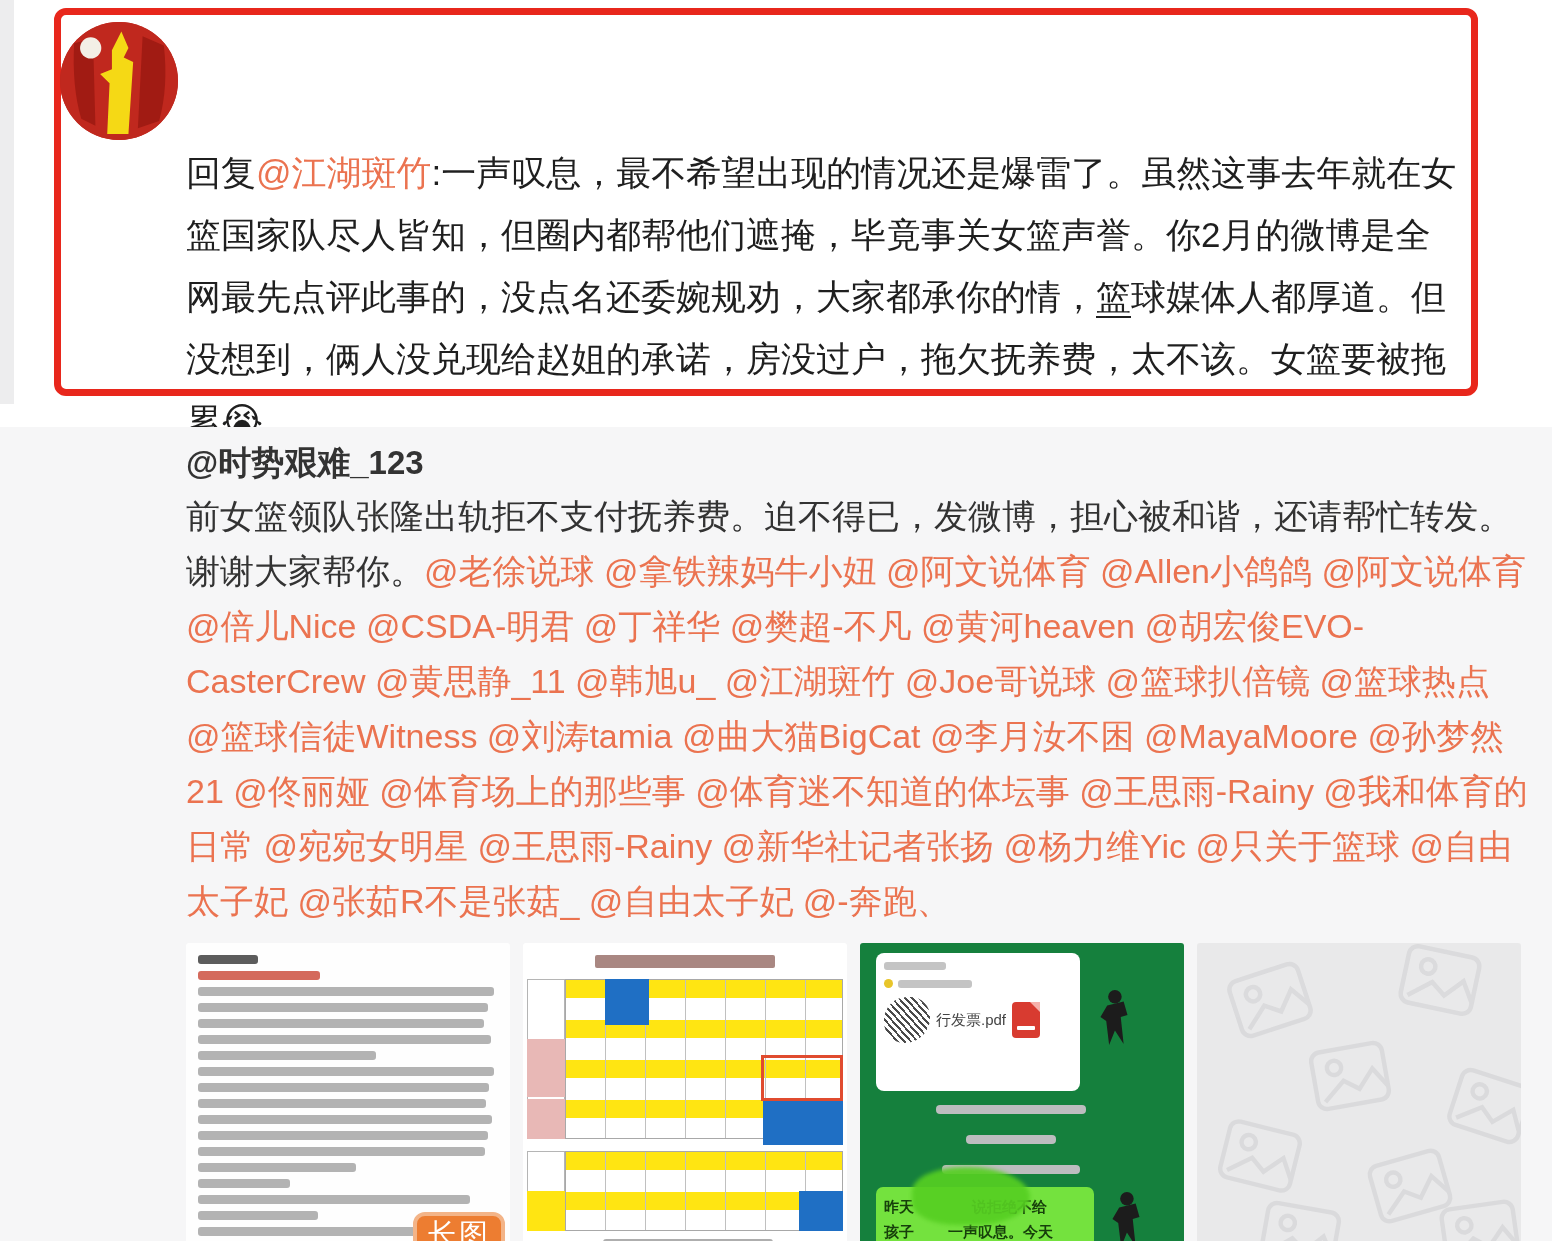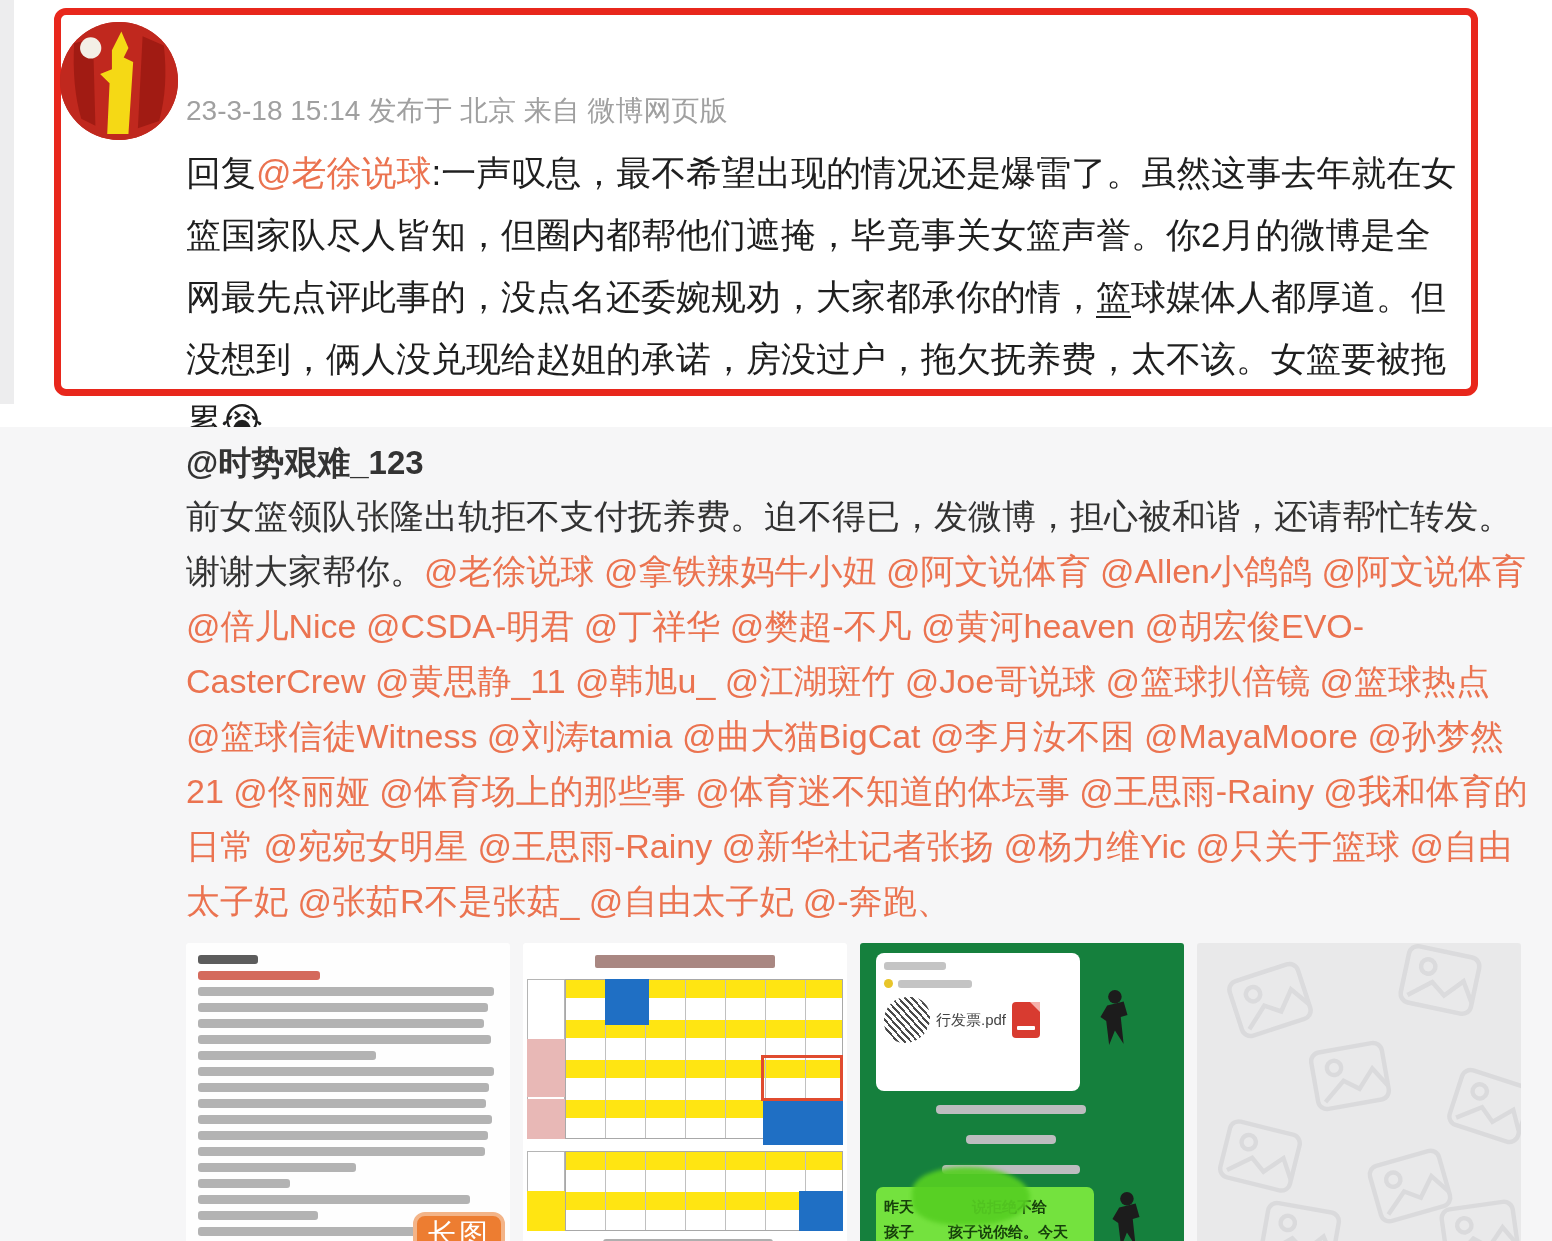--- a/index.html
+++ b/index.html
@@ -138,22 +138,21 @@
   <div class="avatar">
     <svg viewBox="0 0 100 100">
       <rect width="100" height="100" fill="#c0281e"></rect>
       <path d="M12 18 Q10 55 18 82 L30 88 L28 14 Z" fill="#a11b13"></path>
       <path d="M70 12 L88 20 Q92 55 84 84 L66 90 Z" fill="#a11b13"></path>
       <path d="M52 8 L58 22 L54 30 L62 34 L58 95 L40 95 L42 52 L34 44 L44 40 L44 24 Z" fill="#f5d915"></path>
       <circle cx="26" cy="22" r="9" fill="#f3efe6"></circle>
     </svg>
   </div>
 
-  <div class="c-meta">23-3-18 15:14 发布于 北京 来自 微博网页版</div>
-  <div class="c-content"><span>回复</span><span class="mention">@老徐说球</span><span>:一声叹息，最不希望出现的情况还是爆雷了。虽然这事去年就在女篮国家队尽人皆知，但圈内都帮他们遮掩，毕竟事关女篮声誉。你2月的微博是全网最先点评此事的，没点名还委婉规劝，大家都承你的情，</span><span class="u-mark">篮</span><span>球媒体人都厚道。但没想到，俩人没兑现给赵姐的承诺，房没过户，拖欠抚养费，太不该。女篮要被拖累</span><span class="emoji">😭</span></div>
+  <div class="c-content"><span>回复</span><span class="mention">@江湖斑竹</span><span>:一声叹息，最不希望出现的情况还是爆雷了。虽然这事去年就在女篮国家队尽人皆知，但圈内都帮他们遮掩，毕竟事关女篮声誉。你2月的微博是全网最先点评此事的，没点名还委婉规劝，大家都承你的情，</span><span class="u-mark">篮</span><span>球媒体人都厚道。但没想到，俩人没兑现给赵姐的承诺，房没过户，拖欠抚养费，太不该。女篮要被拖累</span><span class="emoji">😭</span></div>
 </div>
 
 <div class="bottom-section">
   <div class="q-author">@时势艰难_123</div>
   <div class="q-content"><span>前女篮领队张隆出轨拒不支付抚养费。迫不得已，发微博，担心被和谐，还请帮忙转发。谢谢大家帮你。</span><span class="mention">@老徐说球 @拿铁辣妈牛小妞 @阿文说体育 @Allen小鸽鸽 @阿文说体育 @倍儿Nice @CSDA-明君 @丁祥华 @樊超-不凡 @黄河heaven @胡宏俊EVO-CasterCrew @黄思静_11 @韩旭u_ @江湖斑竹 @Joe哥说球 @篮球扒倍镜 @篮球热点 @篮球信徒Witness @刘涛tamia @曲大猫BigCat @李月汝不困 @MayaMoore @孙梦然21 @佟丽娅 @体育场上的那些事 @体育迷不知道的体坛事 @王思雨-Rainy @我和体育的日常 @宛宛女明星 @王思雨-Rainy @新华社记者张扬 @杨力维Yic @只关于篮球 @自由太子妃 @张茹R不是张菇_ @自由太子妃 @-奔跑、</span></div>
 
   <div class="thumbs">
 
     <div class="thumb thumb-longtext">
       <div id="tl-lines">
@@ -216,21 +215,21 @@
             <circle cx="22" cy="8" r="7" fill="#1c1c1c"></circle>
         <path d="M14 17 L31 13 L35 27 L28 29 L31 57 L22 43 L16 58 L13 33 L7 29 Z" fill="#1c1c1c"></path>
           </svg>
       </div>
       <div class="sys-bar" style="left:76px;top:162px;width:150px;"></div>
       <div class="sys-bar" style="left:106px;top:192px;width:90px;"></div>
       <div class="sys-bar" style="left:82px;top:222px;width:138px;"></div>
       <div class="sys-bar" style="left:106px;top:252px;width:90px;"></div>
       <div class="green-bubble">
         <span>昨天</span><span class="gb-gap"></span><span>说拒绝不给</span><br>
-        <span>孩子</span><span class="gb-gap2"></span><span>孩子说你给。今天</span>
+        <span>孩子</span><span class="gb-gap2"></span><span>一声叹息。今天</span>
         <div class="green-blob"></div>
       </div>
       <div class="silhouette" style="left:244px;bottom:14px;">
         <svg viewBox="0 0 40 60">
             <circle cx="22" cy="8" r="7" fill="#1c1c1c"></circle>
         <path d="M14 17 L31 13 L35 27 L28 29 L31 57 L22 43 L16 58 L13 33 L7 29 Z" fill="#1c1c1c"></path>
           </svg>
       </div>
     </div>
 

